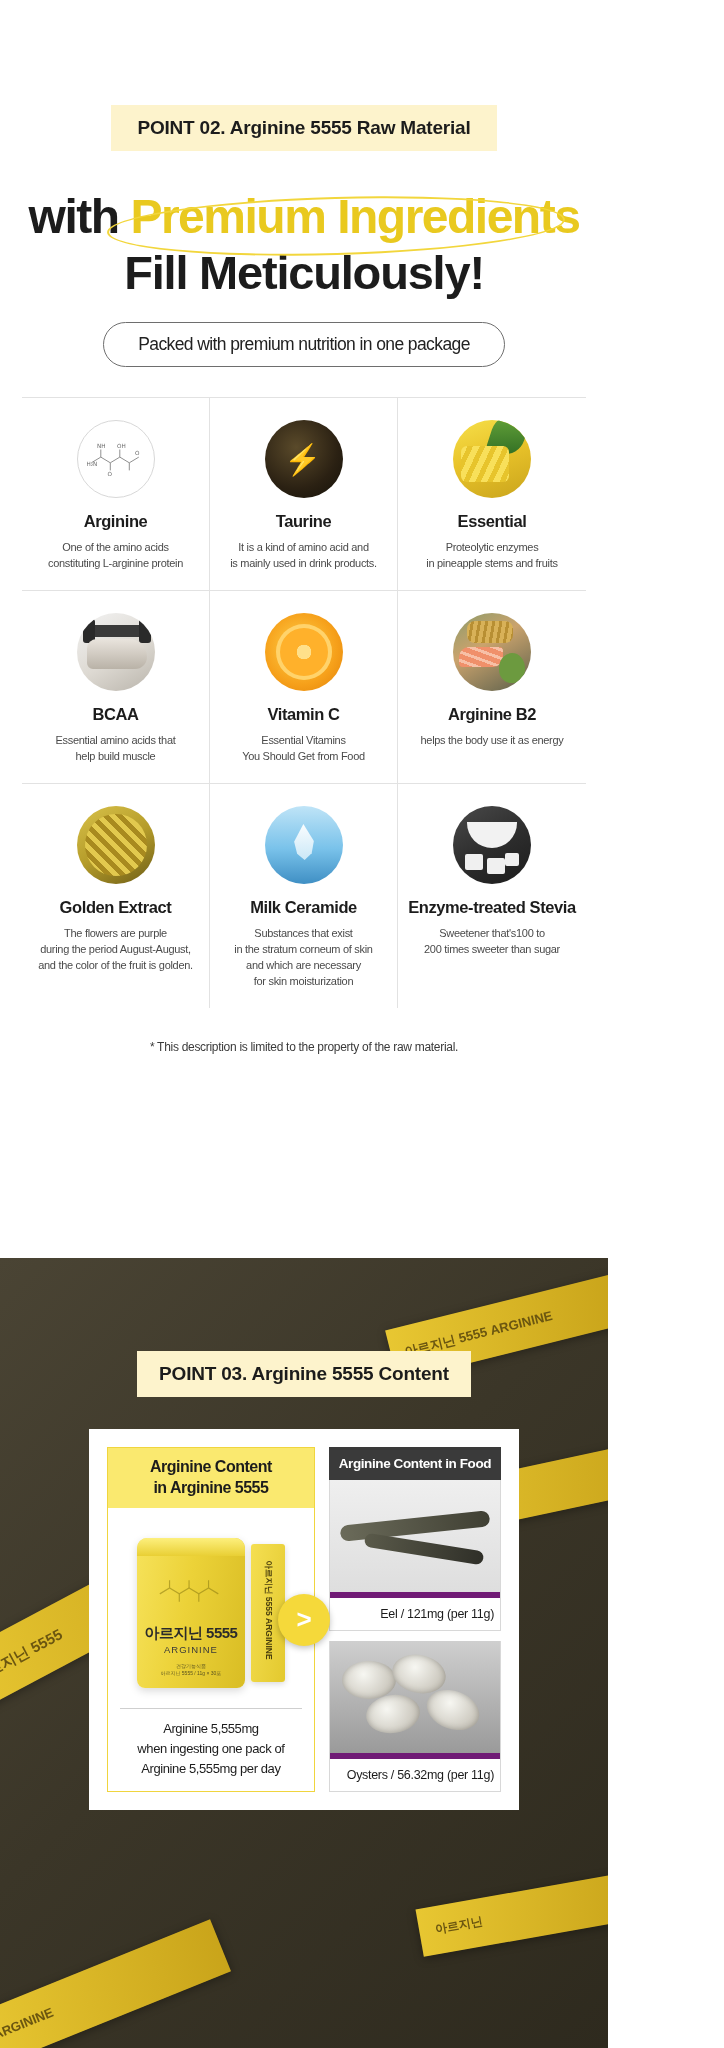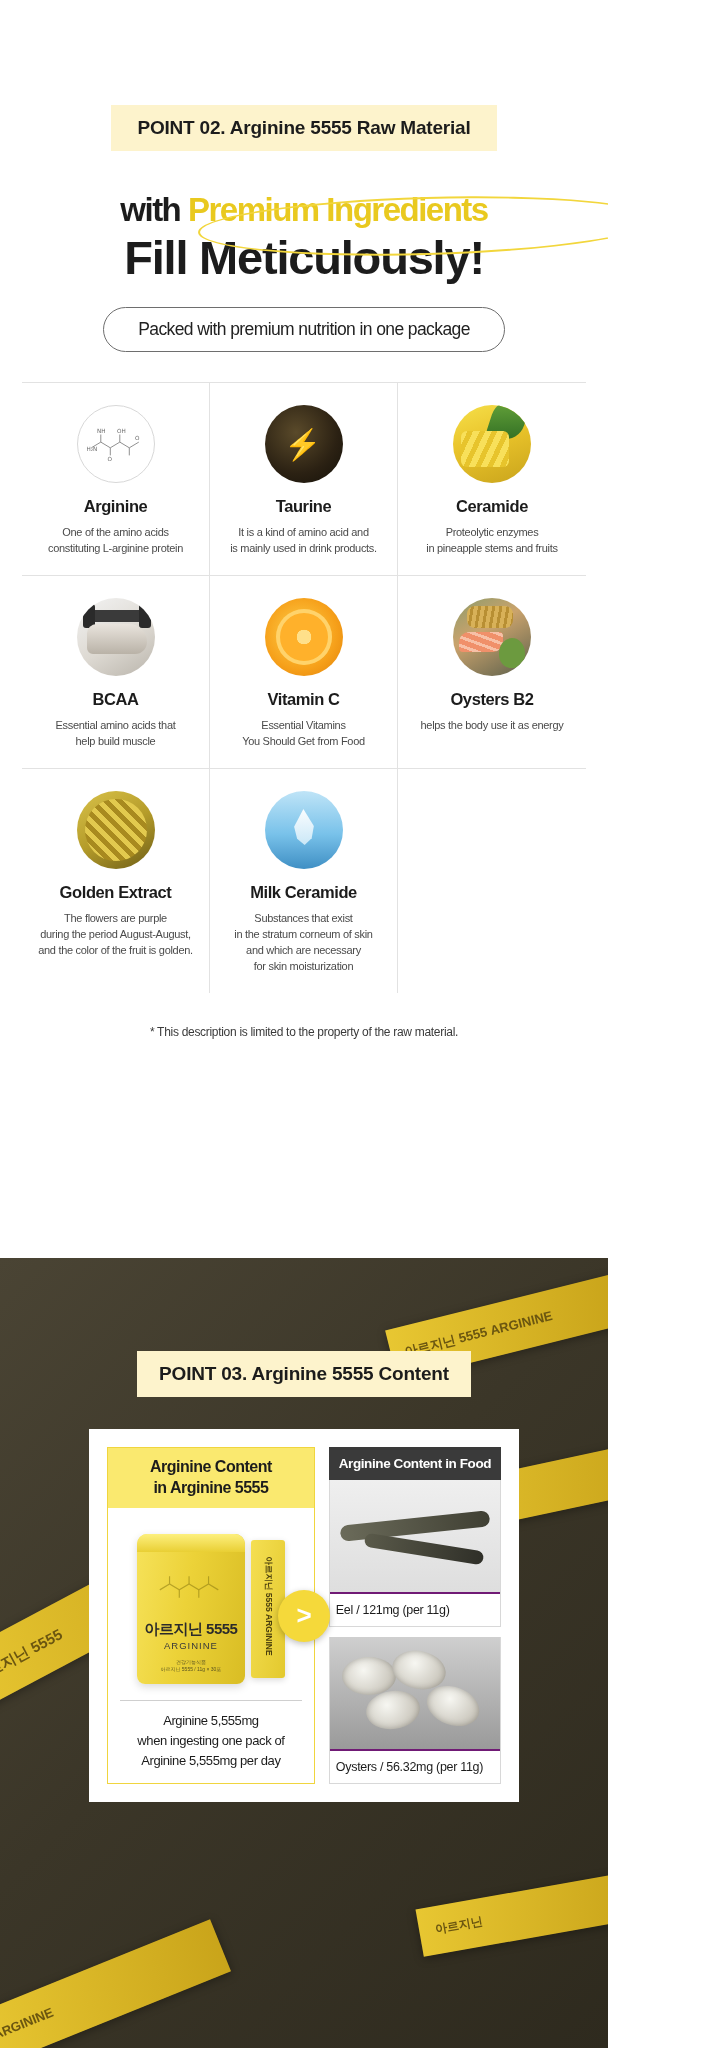--- a/index.html
+++ b/index.html
@@ -28,21 +28,21 @@
     letter-spacing: -0.2px;
   }
   .badge-wrap { text-align: center; padding-top: 105px; }
 
   .headline {
     text-align: center;
     margin-top: 42px;
     line-height: 1.0;
   }
   .headline-row1 {
-    font-size: 33px;
+    font-size: 48px;
     font-weight: bold;
     letter-spacing: -1.5px;
     position: relative;
     display: inline-block;
     white-space: nowrap;
   }
   .hl-with { color: #1c1c1c; }
   .hl-premium { color: #e9c91f; position: relative; }
   .ellipse {
     position: absolute;
@@ -351,23 +351,23 @@
   .oy {
     position:absolute; width:54px; height:38px; border-radius:50%;
     background: radial-gradient(circle at 40% 35%, #f7f7f2, #b9b4a8);
     box-shadow: inset 0 0 6px rgba(0,0,0,.25);
   }
   .oy.a { left:12px; top:20px; }
   .oy.b { left:62px; top:14px; transform: rotate(12deg); }
   .oy.c { left:36px; top:54px; transform: rotate(-8deg); }
   .oy.d { left:96px; top:50px; transform: rotate(20deg); }
   .food-label {
-    border-top: 2px solid #701a75;
+    border-top: 6px solid #701a75;
     padding: 9px 6px;
-    text-align: left;
+    text-align: right;
     font-size: 12.5px;
     color: #1c1c1c;
     letter-spacing: -0.3px;
   }
   .food-gap { height: 10px; }
 
   .gt-badge {
     position: absolute;
     left: 50%; top: 50%;
     transform: translate(-50%, -50%);
@@ -437,21 +437,21 @@
         <div class="cell-title">Taurine</div>
         <div class="cell-desc">It is a kind of amino acid and
 is mainly used in drink products.</div>
       </div>
 
       <div class="cell toprow">
         <div class="circ c-bromelain">
           <span class="pine-leaf sh"></span>
           <span class="pine-slice sh"></span>
         </div>
-        <div class="cell-title">Ceramide</div>
+        <div class="cell-title">Essential</div>
         <div class="cell-desc">Proteolytic enzymes
 in pineapple stems and fruits</div>
       </div>
 
       <div class="cell">
         <div class="circ c-bcaa">
           <span class="dumb sh"></span>
           <span class="arm sh"></span>
         </div>
         <div class="cell-title">BCAA</div>
@@ -467,21 +467,21 @@
         <div class="cell-desc">Essential Vitamins
 You Should Get from Food</div>
       </div>
 
       <div class="cell">
         <div class="circ c-vitb2">
           <span class="grain sh"></span>
           <span class="salmon sh"></span>
           <span class="avo sh"></span>
         </div>
-        <div class="cell-title">Oysters B2</div>
+        <div class="cell-title">Arginine B2</div>
         <div class="cell-desc">helps the body use it as energy</div>
       </div>
 
       <div class="cell rowlast">
         <div class="circ c-golden">
           <span class="petal-bed sh"></span>
         </div>
         <div class="cell-title">Golden Extract</div>
         <div class="cell-desc">The flowers are purple
 during the period August-August,
@@ -492,20 +492,31 @@
         <div class="circ c-milk">
           <span class="drop sh"></span>
         </div>
         <div class="cell-title">Milk Ceramide</div>
         <div class="cell-desc">Substances that exist
 in the stratum corneum of skin
 and which are necessary
 for skin moisturization</div>
       </div>
 
+      <div class="cell rowlast">
+        <div class="circ c-stevia">
+          <span class="bowl sh"></span>
+          <span class="cube a sh"></span>
+          <span class="cube b sh"></span>
+          <span class="cube c sh"></span>
+        </div>
+        <div class="cell-title">Enzyme-treated Stevia</div>
+        <div class="cell-desc">Sweetener that's100 to
+200 times sweeter than sugar</div>
+      </div>
 
     </div>
 
     <div class="footnote">* This description is limited to the property of the raw material.</div>
   </div>
 
   <div class="sec-dark">
 
     <div class="stick-bg sb1">
       <span class="st-txt" style="left:14px; top:17px; font-size:13px;">아르지닌 5555 ARGININE</span>

